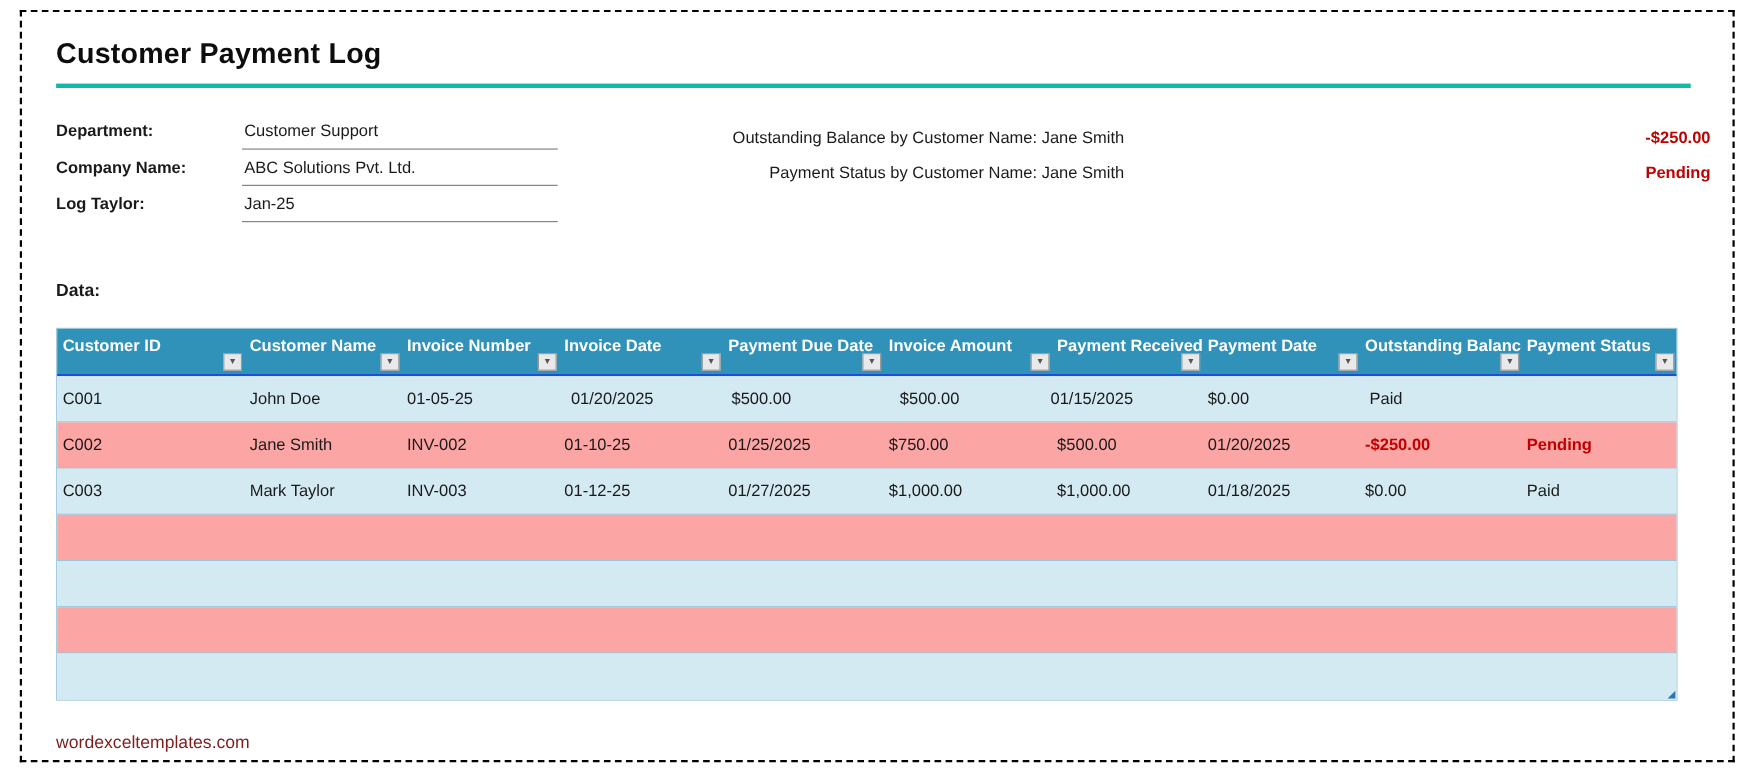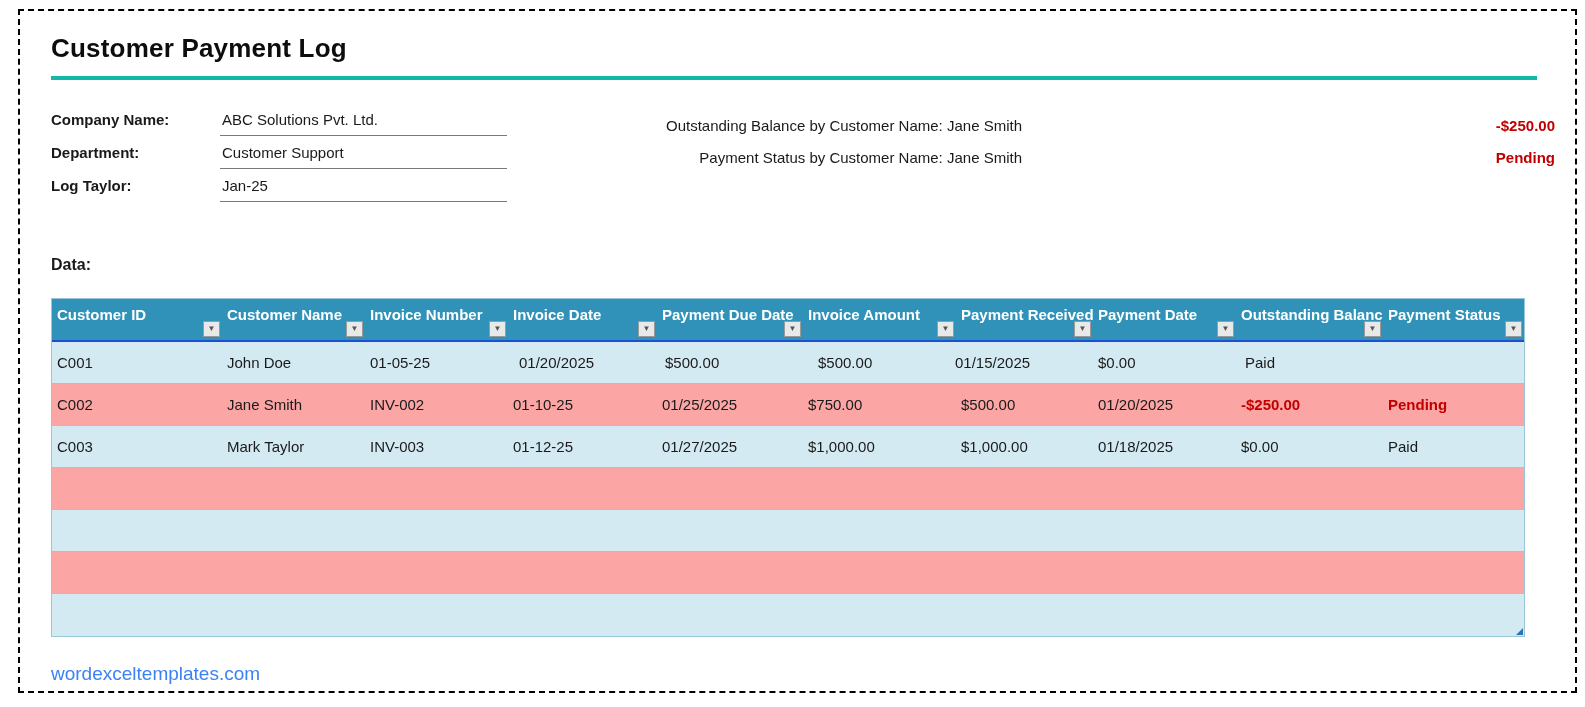--- a/index.html
+++ b/index.html
@@ -46,41 +46,41 @@
   .td.neg { color:#C00000; font-weight:bold; }
 
   
   .c0{width:170px}.c1{width:143px}.c2{width:143px}.c3{width:149px}.c4{width:146px}
   .c5{width:153px}.c6{width:137px}.c7{width:143px}.c8{width:147px}.c9{width:141px}
 
   .resize-handle { position:absolute; right:1px; bottom:1px; width:0; height:0;
     border-left:7px solid transparent; border-bottom:7px solid #2E74B5; }
 
   
-  .footer { position:absolute; left:31px; bottom:6px; font-size:19px; color:#3b82f6;text-align:right; }
+  .footer { position:absolute; left:31px; bottom:6px; font-size:16px; color:#7f1d1d;text-align:right; }
 </style>
 </head>
 <body>
 
 <div class="page">
   <div class="content">
 
     <div class="title-wrap">
       <div class="page-title">Customer Payment Log</div>
     </div>
 
     <div class="info">
       <div class="fields">
         <div class="field-row">
+          <div class="field-label">Department:</div>
+          <div class="field-value">Customer Support</div>
+        </div>
+        <div class="field-row">
           <div class="field-label">Company Name:</div>
           <div class="field-value">ABC Solutions Pvt. Ltd.</div>
-        </div>
-        <div class="field-row">
-          <div class="field-label">Department:</div>
-          <div class="field-value">Customer Support</div>
         </div>
         <div class="field-row">
           <div class="field-label">Log Taylor:</div>
           <div class="field-value">Jan-25</div>
         </div>
       </div>
       <div class="summary">
         <div class="summary-row">
           <div class="summary-label">Outstanding Balance by Customer Name: Jane Smith</div>
           <div class="summary-value">-$250.00</div>

